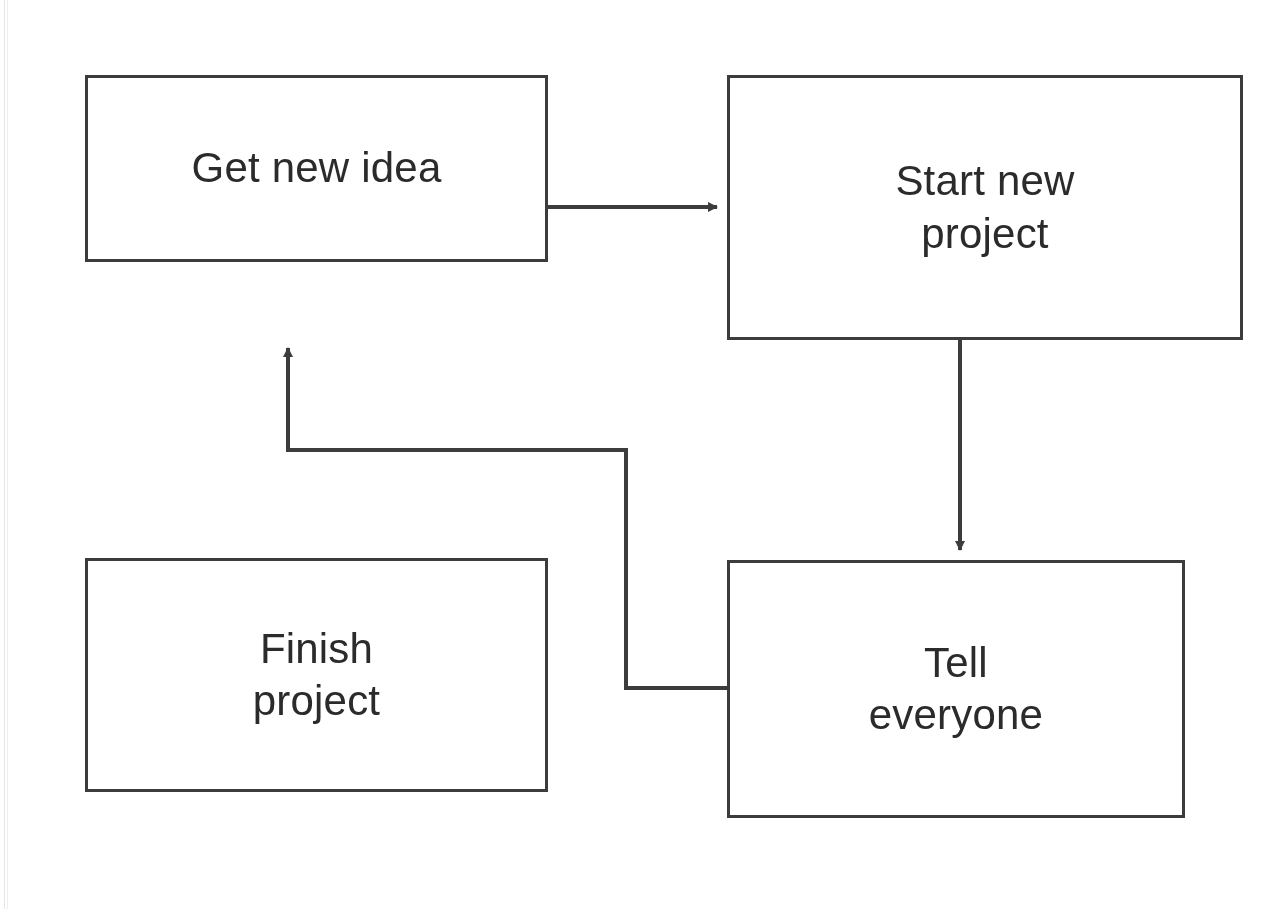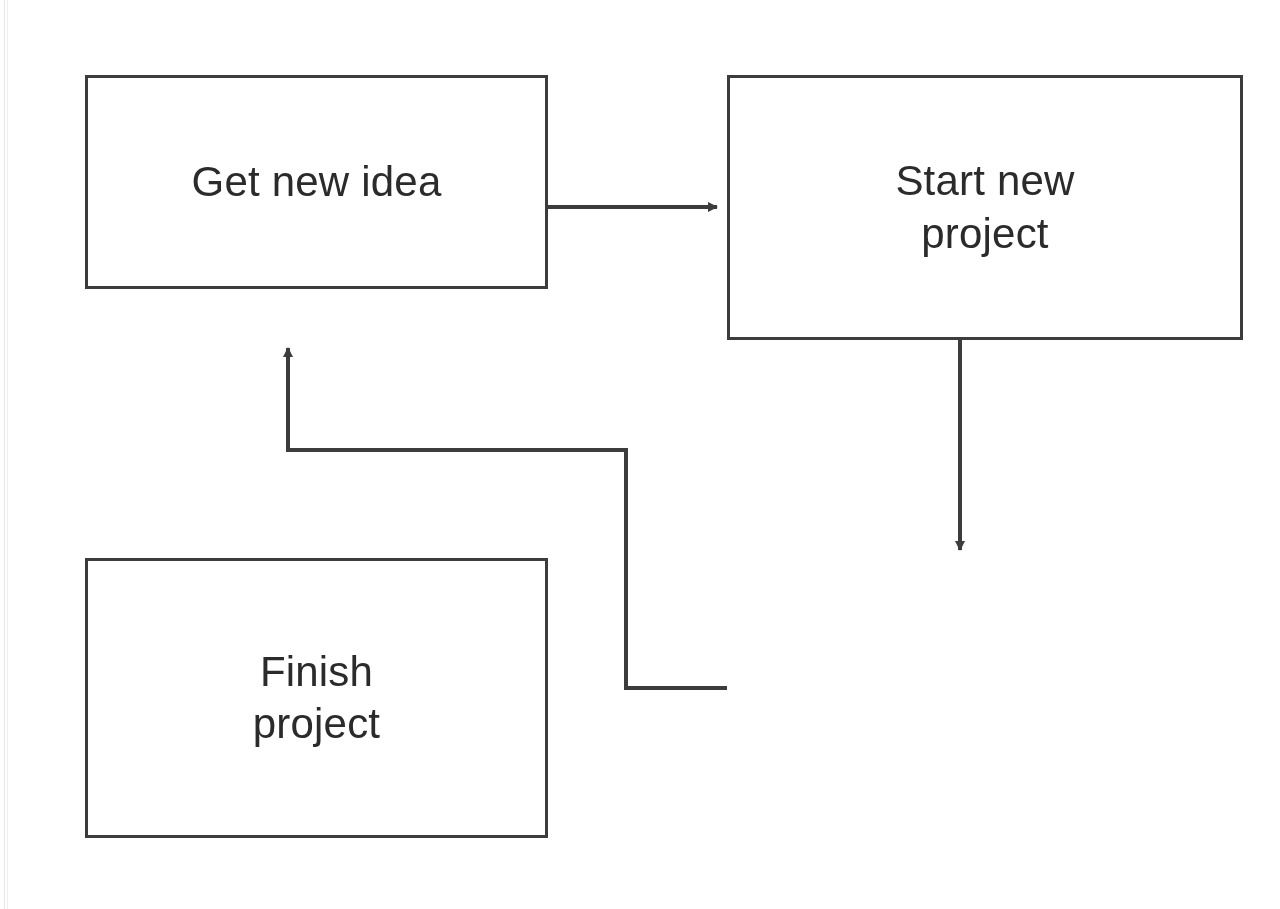--- a/index.html
+++ b/index.html
@@ -70,28 +70,32 @@
       </marker>
     </defs>
 
     <path d="M 548 207 L 717 207" fill="none" stroke="#3c3c3c" stroke-width="4" marker-end="url(#arrow-right)"></path>
 
     <path d="M 960 340 L 960 550" fill="none" stroke="#3c3c3c" stroke-width="4" marker-end="url(#arrow-right)"></path>
 
     <path d="M 727 688 L 626 688 L 626 450 L 288 450 L 288 348" fill="none" stroke="#3c3c3c" stroke-width="4" stroke-linejoin="miter" marker-end="url(#arrow-right)"></path>
   </svg>
 
-  <div class="node-box" style="left:85px; top:75px; width:463px; height:214px;align-items:center;">
+  <div class="node-box" style="left:85px; top:75px; width:463px; height:187px;align-items:center;">
     <span class="node-label">Get new idea</span>
   </div>
 
   <div class="node-box" style="left:727px; top:75px; width:516px; height:265px;">
     <span class="node-label">Start new
 project</span>
   </div>
 
-  <div class="node-box" style="left:85px; top:558px; width:463px; height:280px;">
+  <div class="node-box" style="left:85px; top:558px; width:463px; height:234px;">
     <span class="node-label">Finish
 project</span>
   </div>
 
+  <div class="node-box" style="left:727px; top:560px; width:458px; height:258px;">
+    <span class="node-label">Tell
+everyone</span>
+  </div>
 
 </div>
 
 </body></html>

